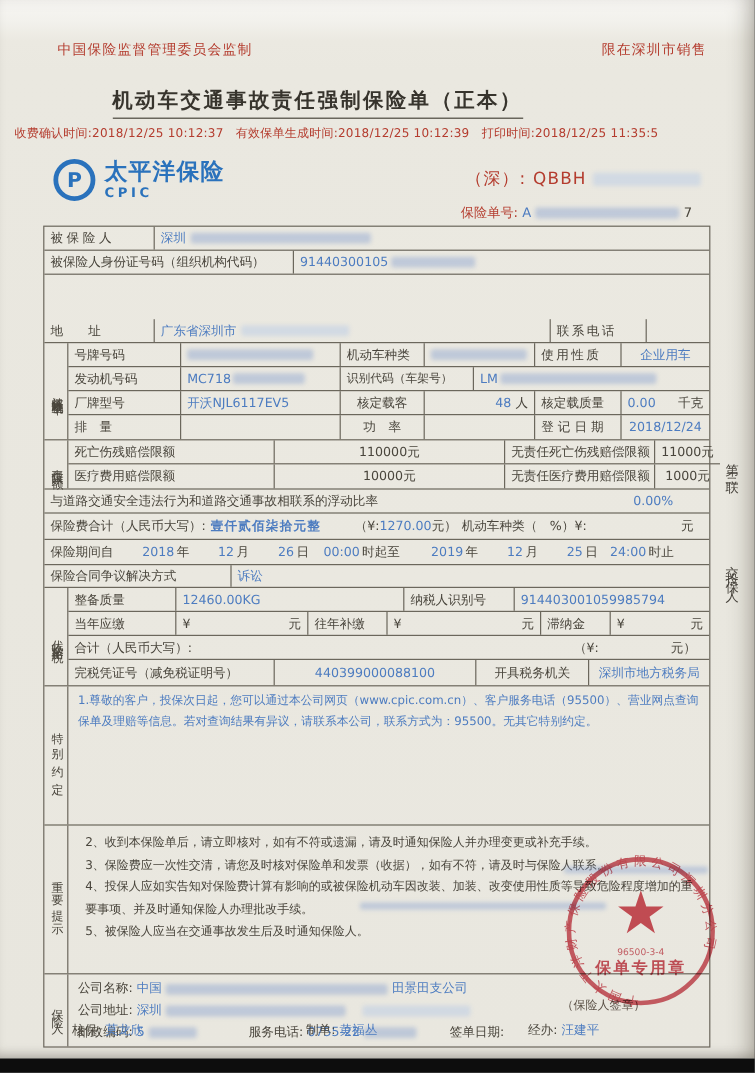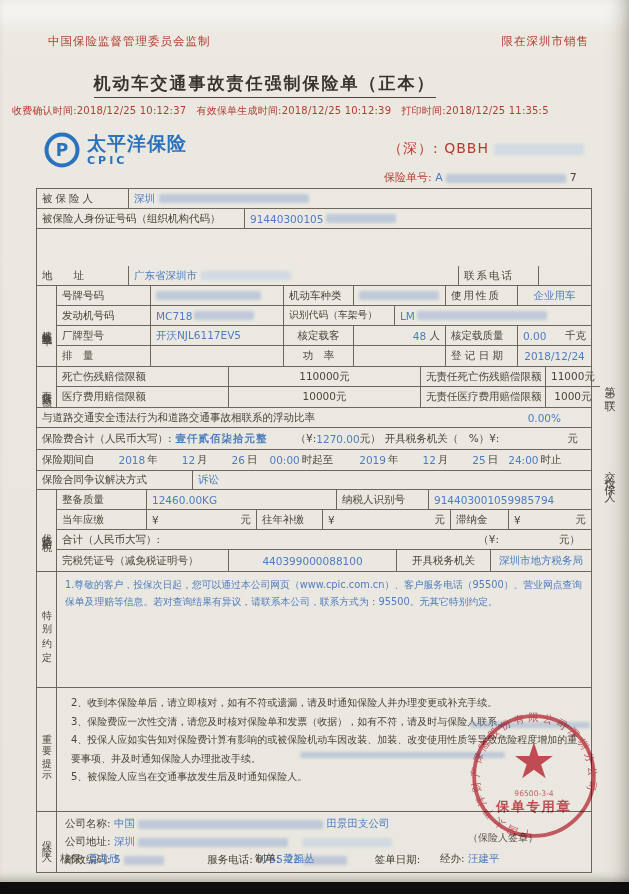--- a/index.html
+++ b/index.html
@@ -187,21 +187,21 @@
     </div>
   </div>
 
   <div class="row" style="height:22px;">
     <div class="c nb" style="flex:1;">
       <span>保险费合计（人民币大写）:</span>
       <span class="blue" style="font-weight:bold; margin-left:4px; letter-spacing:1px;">壹仟贰佰柒拾元整</span>
       <span style="margin-left:28px;">（¥:</span>
         <span class="blue">1270.00</span>
         <span>元）</span>
-      <span style="margin-left:4px;">开具税务机关（　%）¥:</span>
+      <span style="margin-left:4px;">机动车种类（　%）¥:</span>
       <span style="margin-left:auto; padding-right:8px;">元</span>
     </div>
   </div>
 
   <div class="row" style="height:21px;">
     <div class="c nb" style="flex:1; gap:2px;">
       <span>保险期间自</span>
       <span class="blue" style="margin-left:22px;">2018</span>
         <span>年</span>
       <span class="blue" style="margin-left:22px;">12</span>

